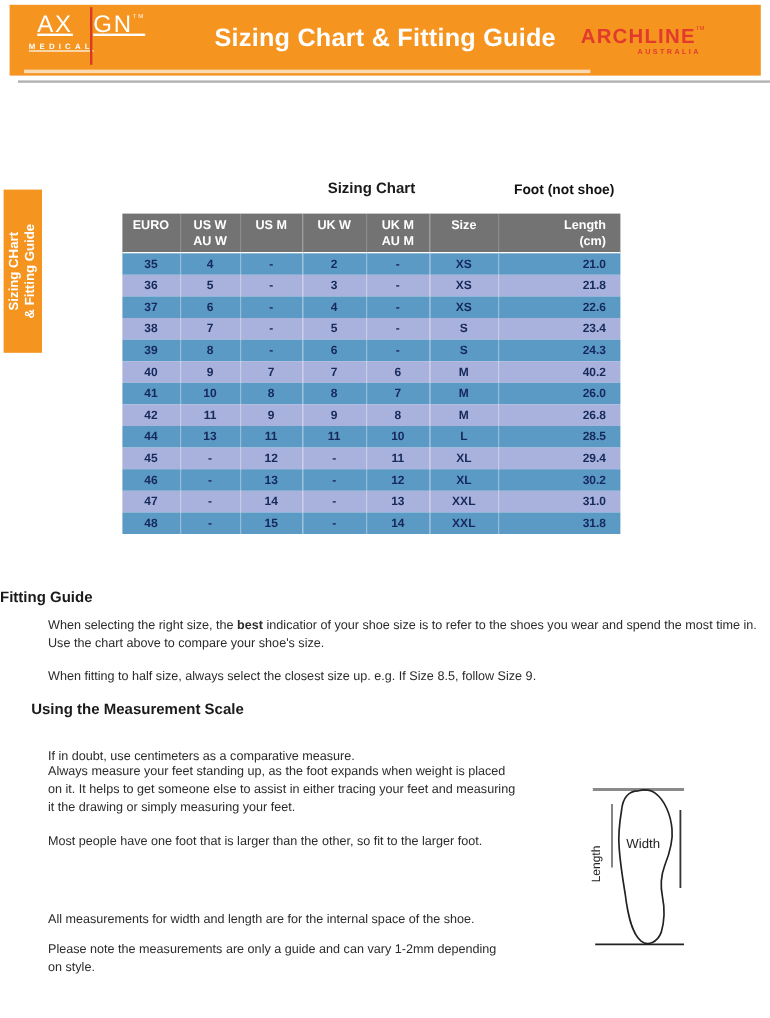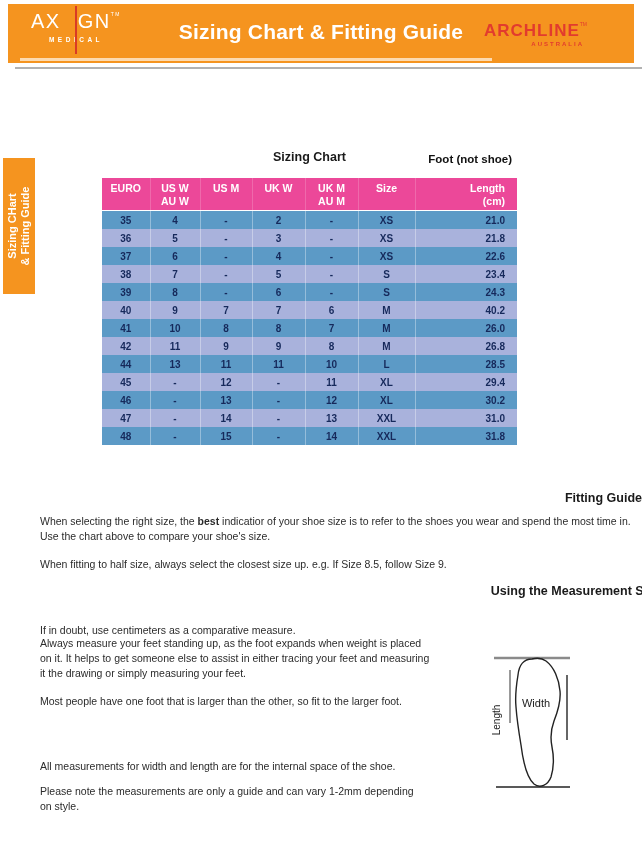--- a/index.html
+++ b/index.html
@@ -5,21 +5,21 @@
   html,body { margin:0; padding:0; background:#fff; }
   .page { position:relative; width:642px; height:848px; background:#ffffff;
           font-family:"Liberation Sans", sans-serif; overflow:hidden; }
 
   
   .band { position:absolute; left:8px; top:4px; width:626px; height:59px; background:#F5941F; }
   .band-stripe { position:absolute; left:12px; bottom:2px; width:472px; height:3px;
                  background:rgba(255,255,255,.65); }
   .rule { position:absolute; left:15px; top:67px; width:627px; height:2px; background:#b2b2b2; }
 
-  .axign { position:absolute; left:16px; top:6px; width:104px; text-align:center; color:#fff; }
+  .axign { position:absolute; left:16px; top:6px; width:104px; text-align:left; color:#fff;text-decoration:underline; }
   .axign-word { display:flex; justify-content:center; gap:17px; font-size:20px;
                 letter-spacing:1.5px; font-weight:normal; position:relative; }
   .axign-line { position:absolute; left:50%; top:-4px; width:2px; height:48px;
                 background:#D93A26; margin-left:-1px; }
   .axign-tm { font-size:5px; vertical-align:top; position:relative; top:1px; }
   .axign-sub { font-size:6.5px; letter-spacing:3.5px; font-weight:bold; margin-top:3px; }
 
   .doc-title { position:absolute; left:0; right:0; top:16px; text-align:center; color:#fff;
                font-size:21px; font-weight:bold; letter-spacing:.2px; }
 
@@ -35,35 +35,35 @@
                    color:#fff; font-weight:bold; font-size:11px; line-height:13px;
                    white-space:pre-line; }
 
   
   .chart-title { position:absolute; left:102px; top:150px; width:415px; text-align:center;
                  font-size:12.5px; font-weight:bold; color:#1a1a1a; }
   .foot-note { position:absolute; right:130px; top:153px; font-size:11.5px; font-weight:bold;
                color:#111;margin-left:32px; }
   table.sizing { position:absolute; left:102px; top:178px; width:415px;
                  border-collapse:collapse; table-layout:fixed; }
-  table.sizing th { background:#ec4899; color:#fff; font-size:10.5px; font-weight:bold;
+  table.sizing th { background:#737373; color:#fff; font-size:10.5px; font-weight:bold;
                     vertical-align:top; padding:4px 0 0 0; height:28px; line-height:13px;
                     white-space:pre-line; text-align:center;
                     border-right:1px solid rgba(255,255,255,.18); border-bottom:1px solid #fff; }
   table.sizing td { height:18px; font-size:10px; font-weight:bold; color:#16295B;
                     text-align:center; padding:0;
                     border-right:1px solid rgba(255,255,255,.35); }
   table.sizing tr:nth-child(odd) td { background:#5C9AC6; }
   table.sizing tr:nth-child(even) td { background:#A9B2DC; }
   table.sizing th:last-child, table.sizing td:last-child
                   { text-align:right; padding-right:12px; border-right:none; }
   table.sizing th:first-child, table.sizing td:first-child { border-left:none; }
 
   
-  .h-section { position:absolute; left:0; width:642px; text-align:right; font-weight:bold;
+  .h-section { position:absolute; left:0; width:642px; text-align:left; font-weight:bold;
                font-size:12.5px; color:#1a1a1a; }
   .para { position:absolute; left:40px; font-size:10.5px; line-height:15px; color:#2b2b2b;
           white-space:pre-line; }
   #p1 { top:514px; width:597px; white-space:normal; }
   #p2 { top:557px; }
   #p3 { top:606px;margin-top:17px; }
   #p4 { top:636px; }
   #p5 { top:694px; }
   #p6 { top:759px; }
   #p7 { top:784px; }

